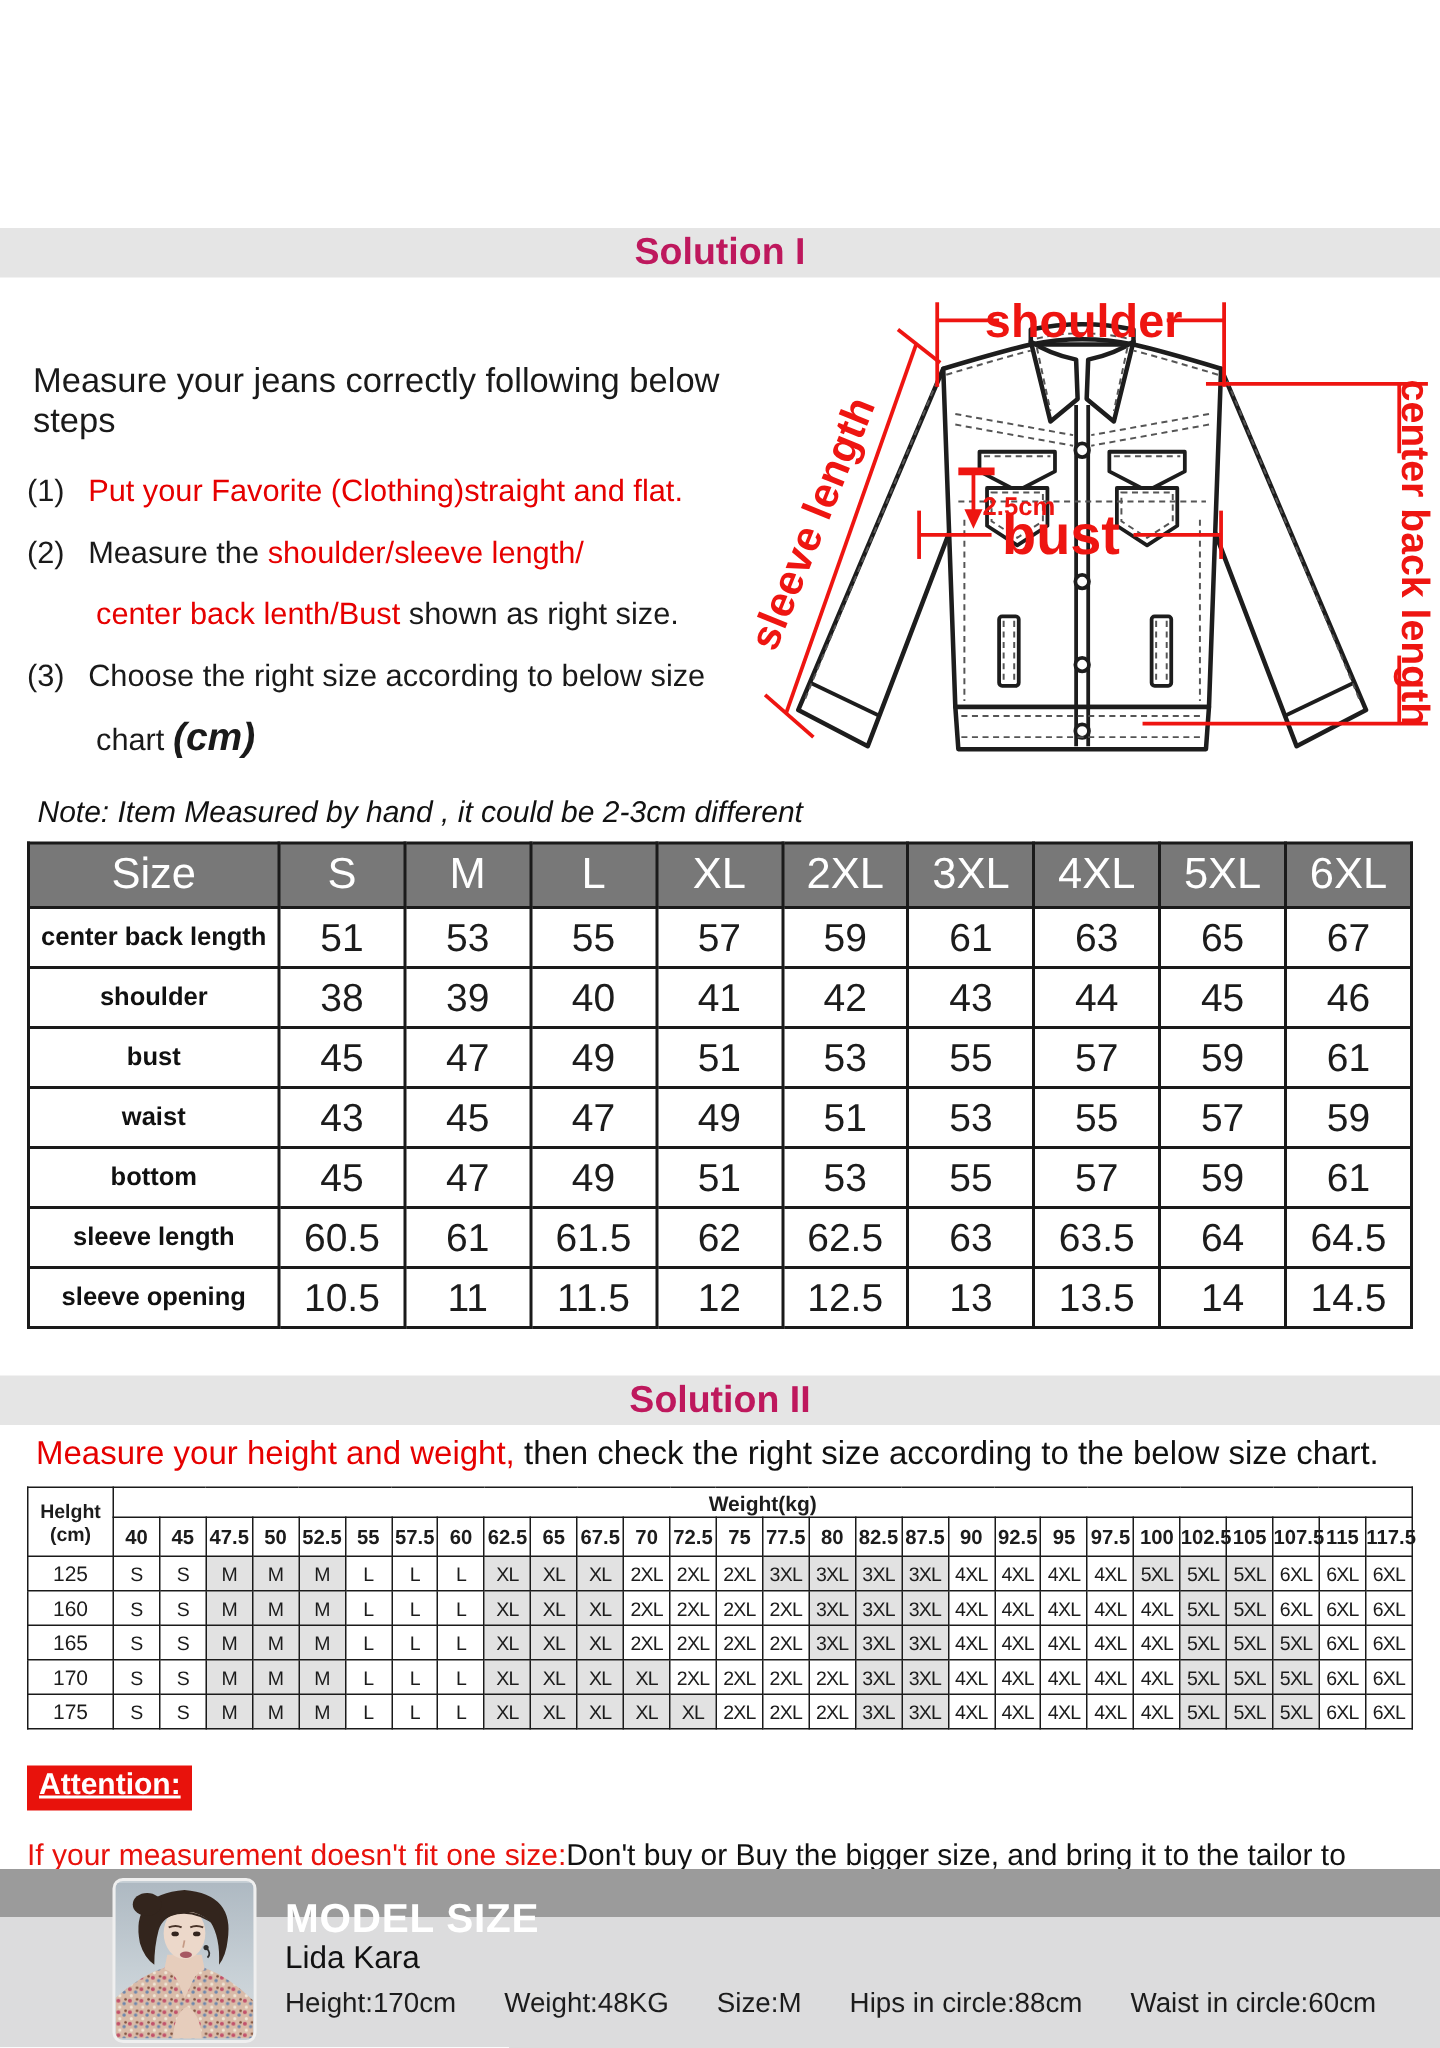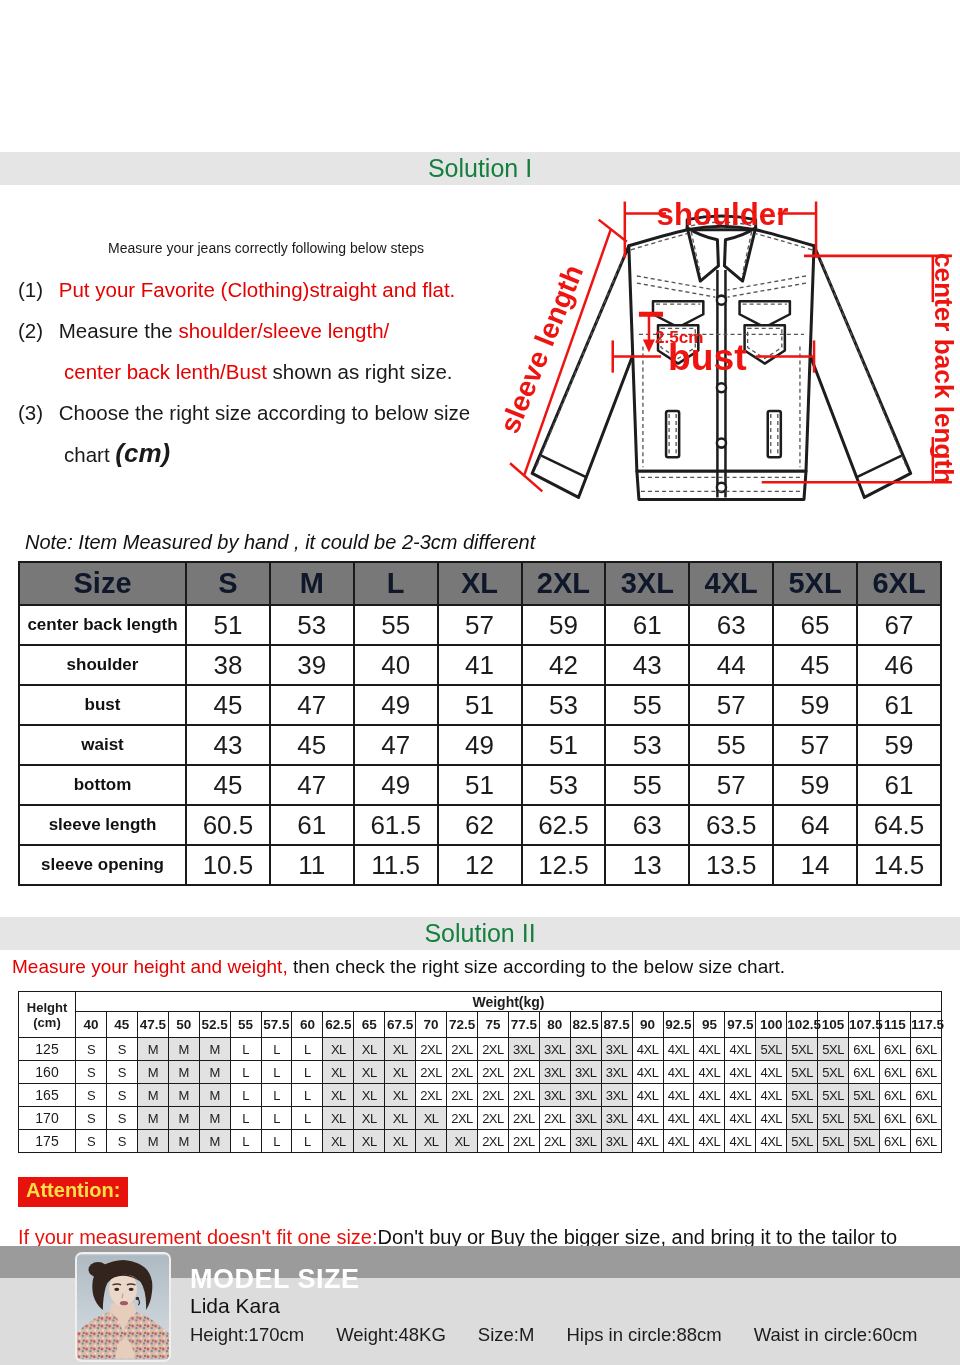--- a/index.html
+++ b/index.html
@@ -3,60 +3,60 @@
 <meta charset="utf-8">
 <style>
   * { margin:0; padding:0; box-sizing:border-box; }
   body { background:#ffffff; font-family:"Liberation Sans", sans-serif; }
   .page { position:relative; width:960px; height:1365px; background:#fff; overflow:hidden; margin:0 auto; }
 
   .title { position:absolute; top:86px; left:0; width:100%; text-align:center;
            font-size:46px; font-weight:bold; color:#0d0d0d; letter-spacing:0px; }
 
   .section-bar { position:absolute; left:0; width:100%; height:33px; background:#e5e5e5;
-                 text-align:center; font-size:25px; font-weight:normal; color:#15803d; line-height:32px; }
+                 text-align:center; font-size:25px; font-weight:bold; color:#be185d; line-height:32px; }
   .bar-1 { top:152px; }
   .bar-2 { top:917px; }
 
   .instructions { position:absolute; left:14px; top:240px; width:500px; color:#1a1a1a; }
-  .intro { font-size:14px; margin:0 4px 20px 8px;text-align:center; }
+  .intro { font-size:23px; margin:0 4px 20px 8px; }
   .step { font-size:20.5px; margin:0 0 14px 4px; line-height:27px; }
   .step .num { margin-right:10px; }
   .wrap-line { padding-left:46px; }
   .red-text { color:#e60000; }
   .cm { font-weight:bold; font-style:italic; font-size:26px; }
 
   .diagram { position:absolute; left:502px; top:182px; width:458px; height:340px; }
   .diagram svg { width:100%; height:100%; }
 
   .note { position:absolute; left:25px; top:531px; font-style:italic; font-size:20px; color:#111; }
 
   table { border-collapse:collapse; }
   .size-table { position:absolute; left:18px; top:561px; width:924px; table-layout:fixed; }
   .size-table th, .size-table td { border:2px solid #1a1a1a; text-align:center; vertical-align:middle; background:#fff; }
-  .size-table thead th { background:#787878; color:#0f172a; font-weight:bold; font-size:29px; height:43px; }
+  .size-table thead th { background:#787878; color:#ffffff; font-weight:normal; font-size:29px; height:43px; }
   .size-table .corner { width:167px; }
   .size-table tbody th { font-size:17px; font-weight:bold; height:40px; color:#111; }
   .size-table tbody td { font-size:26px; font-weight:normal; color:#1c1c1c; }
 
-  .s2-line { position:absolute; left:12px; top:956px; font-size:19px; color:#111; }
+  .s2-line { position:absolute; left:24px; top:956px; font-size:22px; color:#111; }
 
   .weight-table { position:absolute; left:18px; top:991px; width:924px; table-layout:fixed; font-weight:bold; }
   .weight-table th, .weight-table td { border:1.5px solid #1a1a1a; text-align:center; vertical-align:middle; background:#fff; color:#1c1c1c; }
   .weight-table .corner { width:57px; font-size:13px; font-weight:bold; line-height:15px; }
   .weight-table .corner span { display:block; }
   .weight-table .wlabel { height:20px; font-size:14px; font-weight:bold; }
   .weight-table thead tr:nth-child(2) td { height:26px; font-size:13.5px; font-weight:bold; padding:0; }
   .weight-table thead td.small { font-size:10.5px; }
   .weight-table tbody th { height:23px; font-size:14px; font-weight:normal; }
   .weight-table tbody td { font-size:13px; font-weight:normal; letter-spacing:-0.5px; padding:0; }
   .weight-table tbody td.shaded { background:#e2e2e2; }
 
-  .attention-box { position:absolute; left:18px; top:1177px; background:#e8120c; color:#fde047;
-                   font-size:20px; font-weight:bold; padding:2px 8px 5px 8px; }
+  .attention-box { position:absolute; left:18px; top:1177px; background:#e8120c; color:#ffffff;
+                   font-size:20px; font-weight:bold; padding:2px 8px 5px 8px;text-decoration:underline; }
   .attention-line { position:absolute; left:18px; top:1226px; font-size:20px; color:#111; }
   .attention-line .red-text { color:#e8120c; }
 
   .model-section { position:absolute; left:0; top:1246px; width:100%; height:119px; }
   .model-dark-band { position:absolute; top:0; left:0; width:100%; height:32px; background:#9b9b9b; }
   .model-light-band { position:absolute; top:32px; left:0; width:100%; height:87px; background:#dcdcdd; }
   .model-header { position:absolute; left:190px; top:18px; color:#fff; font-size:27px; font-weight:bold; letter-spacing:0.5px; }
   .model-photo { position:absolute; left:75px; top:6px; width:96px; height:110px;
                  border:2px solid #efefef; border-radius:7px; overflow:hidden; background:#c6cfd5; }
   .model-photo svg { display:block; width:100%; height:100%; }

